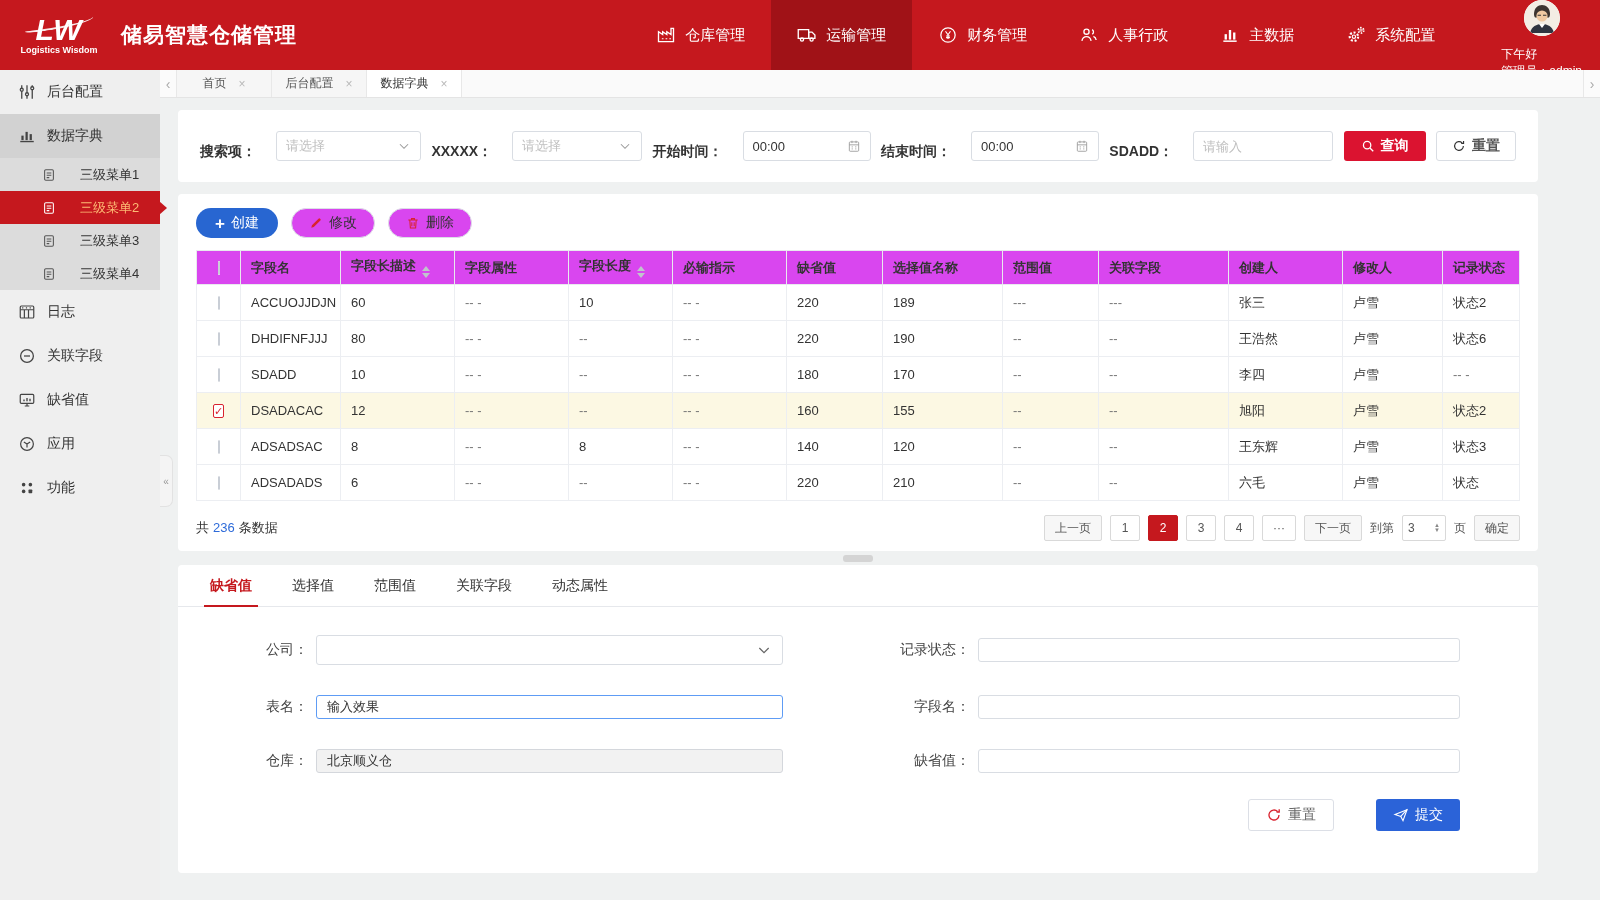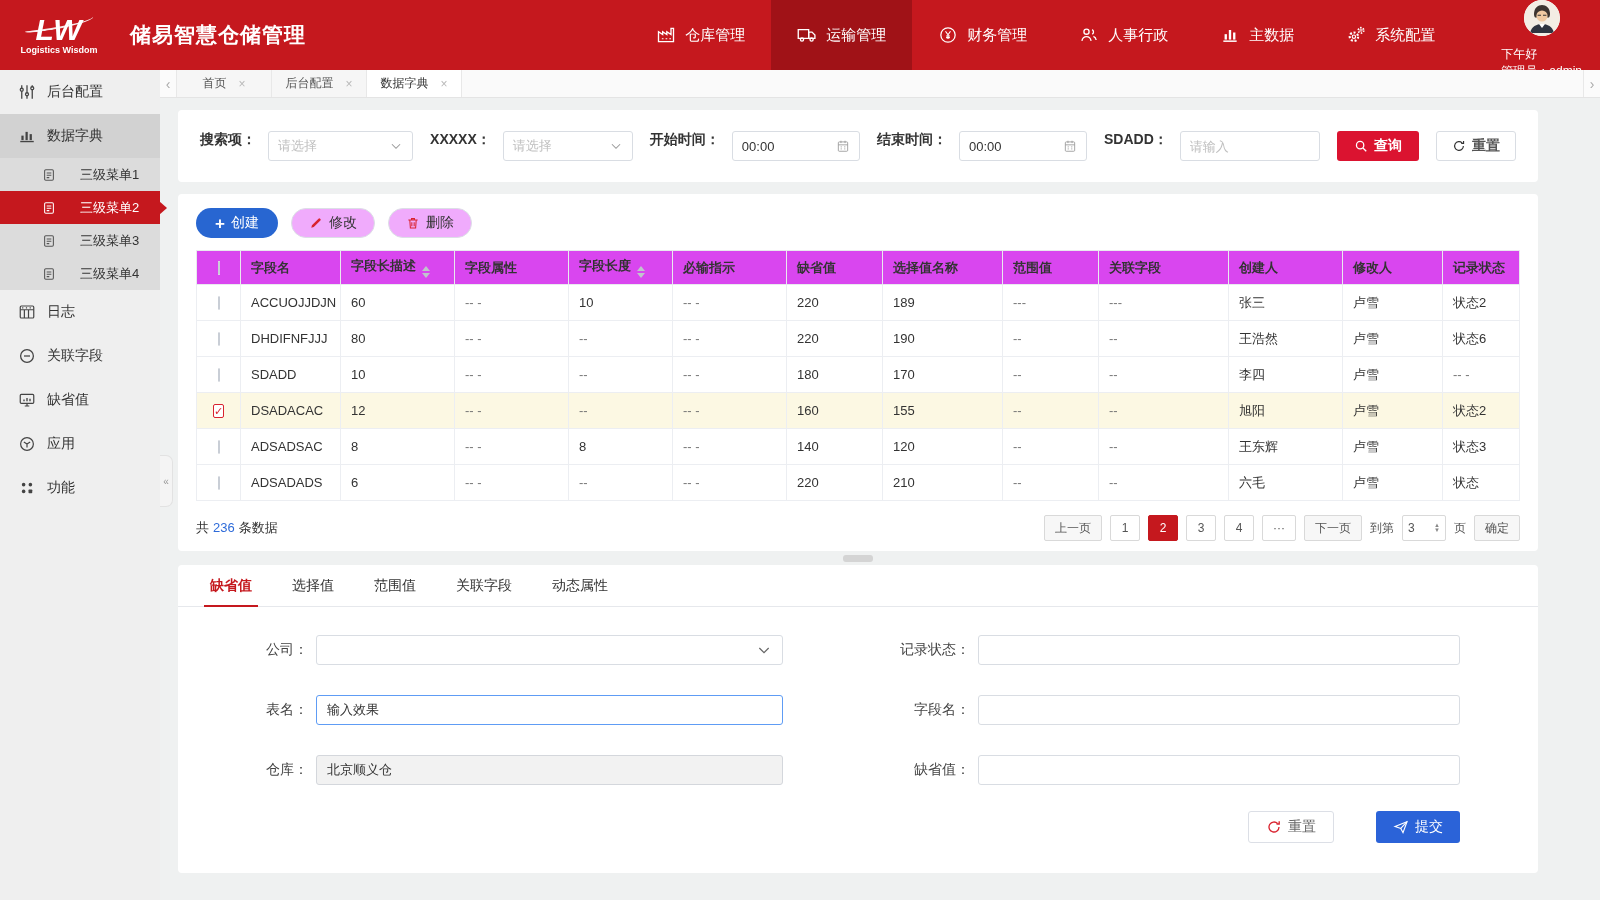--- a/index.html
+++ b/index.html
@@ -2,21 +2,21 @@
 <html><head>
 <meta charset="utf-8">
 <style>
   * { margin:0; padding:0; box-sizing:border-box; }
   html,body { width:1600px; height:900px; overflow:hidden; }
   body { font-family:"Liberation Sans","DejaVu Sans",sans-serif; background:#eff1f1; color:#333; }
   .app { width:1600px; height:900px; display:flex; flex-direction:column; }
 
   
   .hdr { height:70px; background:#c5181e; display:flex; align-items:stretch; color:#fff; flex:none; }
-  .logo { display:flex; align-items:center; margin-left:16px; gap:28px; }
+  .logo { display:flex; align-items:center; margin-left:16px; gap:19px; }
   .logo-mark { display:flex; flex-direction:column; align-items:center; justify-content:center; width:86px; }
   .logo-lw { font-size:30px; font-weight:bold; font-style:italic; line-height:30px; letter-spacing:1px; }
   .logo-sub { font-size:9px; font-weight:bold; margin-top:2px; white-space:nowrap; }
   .logo-swoosh { width:70px; height:10px; border-bottom:2px solid #fff; border-radius:0 0 100% 30%; margin-top:-26px; margin-bottom:14px; transform:rotate(-8deg); opacity:.9; }
   .app-title { font-size:21px; font-weight:bold; letter-spacing:1px; align-self:center; }
   .nav { display:flex; margin-left:auto; height:100%; }
   .nav-item { display:flex; align-items:center; gap:9px; padding:0 26px; font-size:15px; cursor:pointer; }
   .nav-item.active { background:#a01217; }
   .nav-item svg { width:20px; height:20px; }
   .user-area { display:flex; align-items:center; gap:10px; margin:0 18px 0 40px;flex-direction:column; }
@@ -28,59 +28,59 @@
   
   .bdy { flex:1; display:flex; min-height:0; }
 
   
   .sbar { width:160px; background:#efefef; position:relative; flex:none; z-index:4; }
   .s-item { height:44px; display:flex; align-items:center; gap:11px; padding-left:18px; font-size:14px; color:#333; cursor:pointer; }
   .s-item svg { width:18px; height:18px; color:#444; flex:none; }
   .s-item.parent-active { background:#d2d2d2; }
   .s-sub { height:33px; display:flex; align-items:center; gap:24px; padding-left:42px; font-size:13px; background:#dcdcdc; color:#333; cursor:pointer; }
   .s-sub svg { width:14px; height:14px; color:#555; flex:none; }
-  .s-sub.active { background:#c5181e; color:#ffffff; position:relative; }
+  .s-sub.active { background:#c5181e; color:#fdba74; position:relative; }
   .s-sub.active svg { color:#fff; }
   .s-sub.active::after { content:""; position:absolute; right:-7px; top:50%; margin-top:-7px; border:7px solid transparent; border-left:8px solid #c5181e; border-right:0; }
   .collapse-tab { position:absolute; right:-13px; top:385px; width:13px; height:52px; background:#f4f4f4; border:1px solid #e2e2e2; border-left:none; border-radius:0 7px 7px 0; display:flex; align-items:center; justify-content:center; font-size:10px; color:#999; cursor:pointer; }
 
   
   .content { flex:1; display:flex; flex-direction:column; min-width:0; }
   .tabbar { height:28px; background:#fafafa; border-bottom:1px solid #e4e4e4; display:flex; align-items:stretch; flex:none; }
   .tab-arrow { width:17px; display:flex; align-items:center; justify-content:center; color:#aaa; font-size:14px; border-right:1px solid #e8e8e8; cursor:pointer; background:#fbfbfb; }
   .tab-arrow.right { margin-left:auto; border-right:none; border-left:1px solid #e8e8e8; }
   .tab { min-width:95px; padding:0 13px; display:flex; align-items:center; justify-content:center; gap:12px; font-size:12px; color:#555; border-right:1px solid #e8e8e8; background:#f6f6f6; cursor:pointer; }
   .tab.active { background:#fff; color:#333; }
   .t-close { color:#b9b9b9; font-size:12px; cursor:pointer; }
 
   .main { flex:1; background:#eff1f1; padding:12px 62px 0 18px; min-height:0; }
 
   
   .spanel { background:#fff; border-radius:4px; height:72px; display:flex; align-items:center; justify-content:space-between; padding:0 22px; }
-  .sfield { display:flex; align-items:flex-start; gap:12px; }
+  .sfield { display:flex; align-items:flex-end; gap:20px; }
   .sfield .lb { font-size:14px; font-weight:600; color:#333; white-space:nowrap; }
   .ctrl { height:30px; border:1px solid #d9dde3; border-radius:3px; background:#fff; display:flex; align-items:center; justify-content:space-between; padding:0 9px; font-size:13px; cursor:pointer; }
   .ctrl .ph { color:#bfbfbf; }
   .ctrl .val { color:#333; }
   .ctrl svg { width:14px; height:14px; color:#999; flex:none; }
   .w145 { width:145px; } .w130 { width:130px; } .w120 { width:128px; }
   input.txt { height:30px; width:140px; border:1px solid #d9dde3; border-radius:3px; padding:0 9px; font-size:13px; color:#333; font-family:inherit; outline:none; }
   input.txt::placeholder { color:#bfbfbf; }
   .btn { display:inline-flex; align-items:center; justify-content:center; gap:6px; cursor:pointer; white-space:nowrap; border:none; font-family:inherit; }
   .btn svg { width:14px; height:14px; }
   .btn-query { height:30px; padding:0 17px; background:#db1330; color:#fff; border-radius:3px; font-size:14px; font-weight:600; }
   .btn-reset { height:30px; padding:0 15px; background:#fff; border:1px solid #d9dde3; color:#555; border-radius:3px; font-size:14px; font-weight:600; }
   .btn-reset svg { color:#333; }
 
   
   .tpanel { margin-top:12px; background:#fff; border-radius:4px; padding:14px 18px 10px; }
   .toolbar { display:flex; gap:13px; }
   .btn-create { height:30px; padding:0 19px; border-radius:16px; background:#2866d1; color:#fff; font-size:14px; }
   .btn-create .plus { font-size:17px; font-weight:bold; line-height:1; }
-  .btn-pill { height:30px; padding:0 17px; border-radius:16px; background:#f0abfc; border:1px solid #dcdfe6; color:#333; font-size:14px; }
+  .btn-pill { height:30px; padding:0 17px; border-radius:16px; background:#d946ef; border:1px solid #dcdfe6; color:#333; font-size:14px; }
   .btn-pill svg { color:#d9232f; }
   table { margin-top:12px; width:100%; border-collapse:collapse; table-layout:fixed; font-size:13px; }
   th,td { border:1px solid #eceef2; padding:0 10px; height:36px; text-align:left; white-space:nowrap; overflow:hidden; }
   thead th { background:#d946ef; border-color:#e8eaee; font-weight:700; height:34px; color:#333; cursor:pointer; }
   td.dash { color:#777; }
   tr.selected td { background:#fcf8e3; }
   .cbcell { text-align:center; padding:0; }
   .cb { width:14px; height:14px; border:1px solid #c9ced6; border-radius:2px; background:#fff; margin:0 auto; cursor:pointer; font-size:11px; line-height:12px; color:transparent; text-align:center; }
   .cb.checked { border-color:#d9232f; color:#d9232f; }
   .cb.checked::after { content:"\2713"; font-weight:bold; }
@@ -110,21 +110,21 @@
   .dtab.active::after { content:""; position:absolute; left:14px; right:14px; bottom:-1px; height:2px; background:#c5181e; }
   .frow { display:flex; justify-content:space-between; padding:0 78px 0 10px; margin-bottom:30px; }
   .fgrp { display:flex; align-items:center; }
   .fgrp .flb { font-size:14px; color:#444; text-align:right; white-space:nowrap; }
   .fgrp.left .flb { width:120px; }
   .fgrp.right .flb { width:110px; }
   .fctrl { margin-left:8px; height:30px; border:1px solid #d9dde3; border-radius:3px; background:#fff; display:flex; align-items:center; justify-content:space-between; padding:0 10px; font-size:13px; }
   .fgrp.left .fctrl, .fgrp.left input { width:467px; }
   .fgrp.right .fctrl, .fgrp.right input { width:482px; }
   .fctrl svg { width:16px; height:16px; color:#666; }
-  .finput { margin-left:8px; height:30px; border:1px solid #d9dde3; border-radius:3px; padding:4px 10px; font-size:13px; color:#333; font-family:inherit; outline:none; }
+  .finput { margin-left:8px; height:24px; border:1px solid #d9dde3; border-radius:3px; padding:4px 10px; font-size:13px; color:#333; font-family:inherit; outline:none; }
   .finput.focus { border-color:#5e9cf5; }
   .finput:disabled { background:#f2f2f2; border-color:#d4d7dc; color:#333; }
   .dform { padding-top:28px; }
   .dactions { display:flex; justify-content:flex-end; gap:42px; padding-right:78px; margin-top:-4px; }
   .btn-reset2 { height:32px; padding:0 17px; background:#fff; border:1px solid #dcdfe6; border-radius:3px; color:#666; font-size:14px; }
   .btn-reset2 svg { color:#d9232f; width:16px; height:16px; }
   .btn-submit { height:32px; padding:0 17px; background:#2b63d8; color:#fff; border-radius:3px; font-size:14px; }
   .btn-submit svg { width:16px; height:16px; }
 </style>
 </head>

